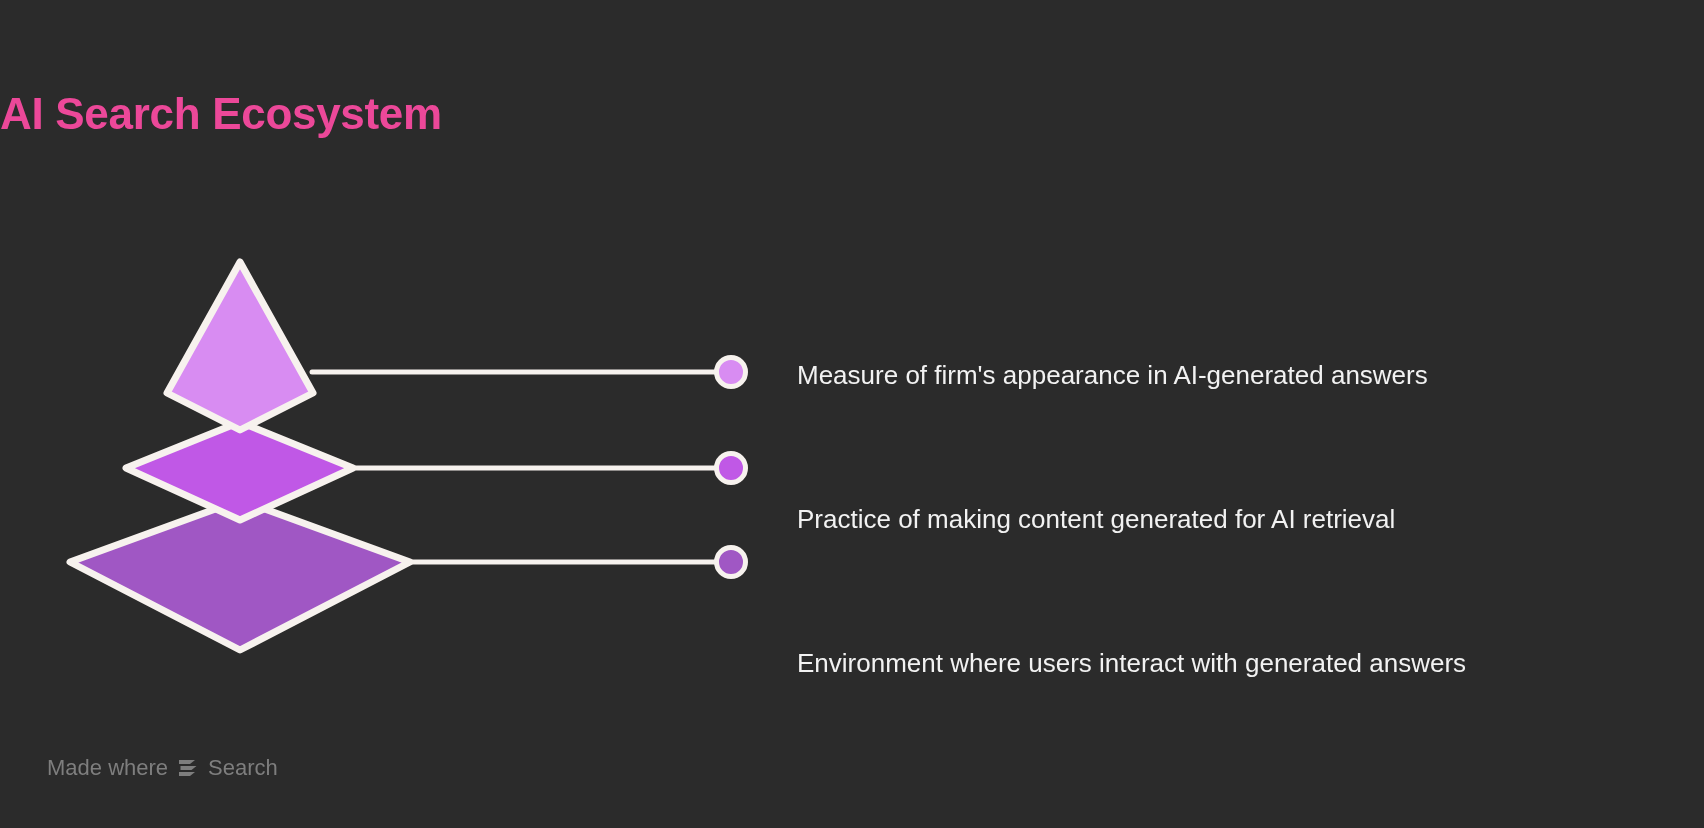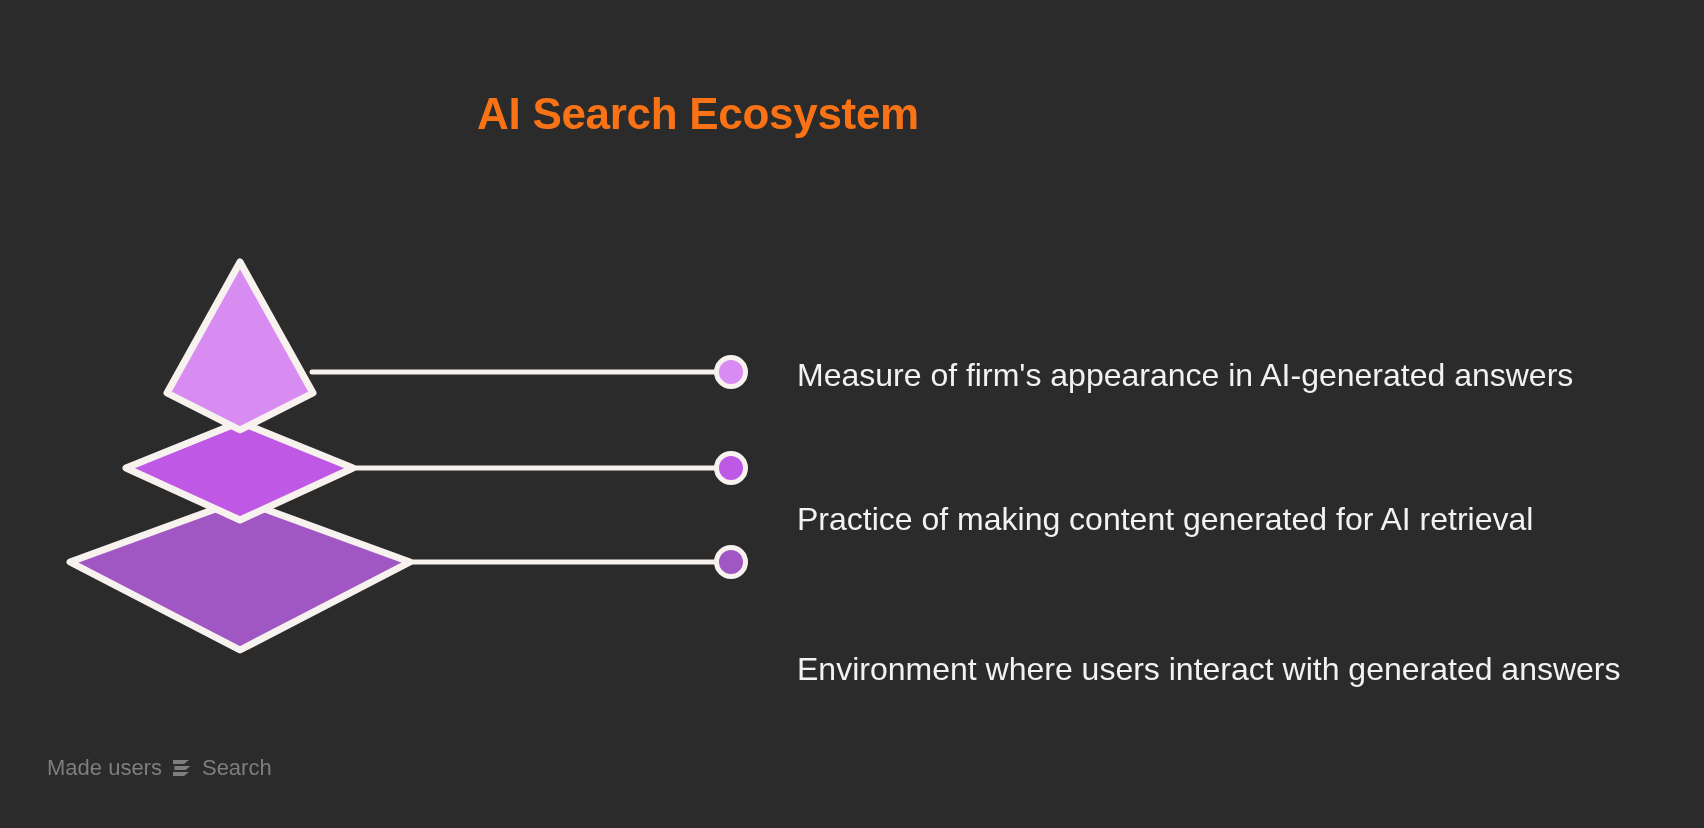--- a/index.html
+++ b/index.html
@@ -22,51 +22,50 @@
     height: 828px;
     background: #2b2b2b;
   }
 
   
   #page-title {
     position: absolute;
     top: 88px;
     left: 0;
     width: 1396px;
-    text-align: center;
     font-size: 44px;
     font-weight: bold;
     letter-spacing: -0.3px;
-    color: #f97316;
+    color: #ec4899;
     line-height: 1.2;
     white-space: nowrap;
   }
 
   
   #diagram-svg {
     position: absolute;
     top: 0;
     left: 0;
     width: 1704px;
     height: 828px;
   }
 
   
   .desc-block {
     position: absolute;
     left: 797px;
     width: 830px;
-    font-size: 32px;
+    font-size: 26px;
     line-height: 47px;
     color: #f2f2f2;
     font-weight: normal;
   }
   #desc-0 { top: 352px; }
   #desc-1 { top: 496px; }
-  #desc-2 { top: 640px; margin-top: 6px; }
+  #desc-2 { top: 640px; }
 
   
   #watermark {
     position: absolute;
     left: 47px;
     top: 757px;
     display: flex;
     align-items: center;
     gap: 9px;
     color: #7e7e7e;
@@ -107,21 +106,21 @@
     <circle cx="731" cy="562" r="14.5" fill="#a057c4" stroke="#f7f2ee" stroke-width="5"></circle>
   </svg>
 
   <div id="desc-0" class="desc-block">Measure of firm's appearance in AI-generated answers</div>
 
   <div id="desc-1" class="desc-block">Practice of making content generated for AI retrieval</div>
 
   <div id="desc-2" class="desc-block">Environment where users interact with generated answers</div>
 
   <div id="watermark">
-    <span class="wm-text">Made users</span>
+    <span class="wm-text">Made where</span>
     <span class="wm-logo">
       <svg viewBox="0 0 22 20" width="22" height="20" aria-hidden="true">
         <path d="M2 2 L18 2 L13 6 L2 6 Z" fill="#7e7e7e"></path>
         <path d="M3.5 8 L19.5 8 L14.5 12 L3.5 12 Z" fill="#7e7e7e"></path>
         <path d="M2 14 L18 14 L13 18 L2 18 Z" fill="#7e7e7e"></path>
       </svg>
     </span>
     <span class="wm-text">Search</span>
   </div>
 

